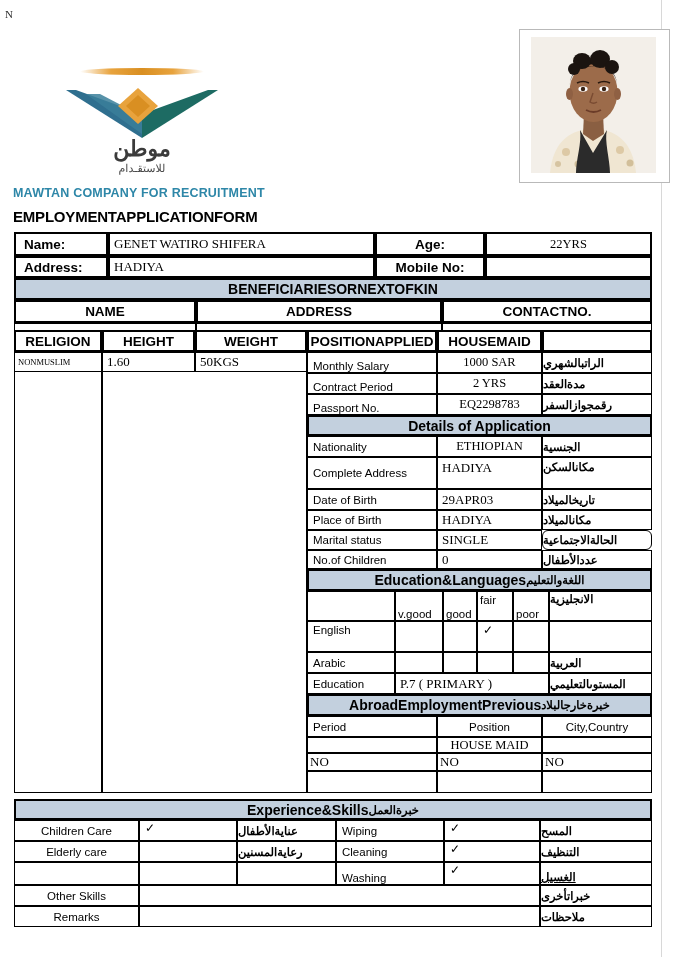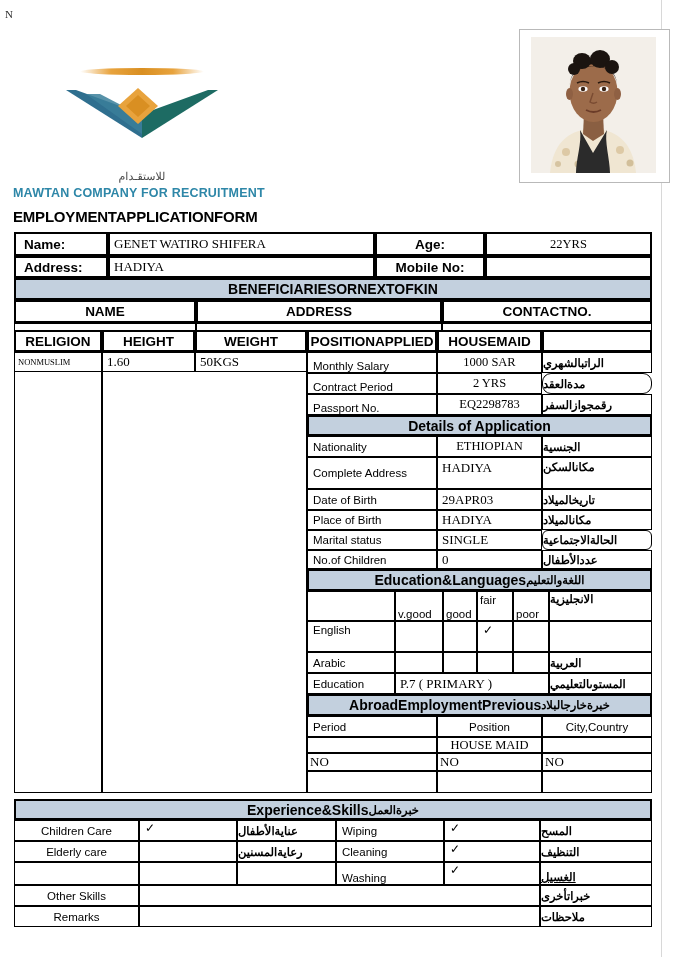--- a/index.html
+++ b/index.html
@@ -66,21 +66,21 @@
     width: 160px;
     text-align: center;
     font-size: 22px;
     font-weight: bold;
     color: #3b3b3b;
     letter-spacing: 2px;
     direction: rtl;
   }
   .logo-ar-sub {
     position: absolute;
-    left: 0; top: 112px;
+    left: 0; top: 104px;
     width: 160px;
     text-align: center;
     font-size: 11px;
     color: #4a4a4a;
     letter-spacing: 3px;
     direction: rtl;
   }
 
   
   .photo-id {
@@ -254,20 +254,21 @@
     <div class="logo-arc"></div>
     <svg class="logo-chevron" viewBox="0 0 152 52">
       <path d="M0 2 L76 50 L76 26 L10 2 Z" fill="#2f6f8f"></path>
       <path d="M152 2 L76 50 L76 26 L142 2 Z" fill="#1d6b63"></path>
       <path d="M20 6 L76 46 L76 28 L34 6 Z" fill="#3a7f9a" opacity="0.85"></path>
     </svg>
     <svg class="logo-diamond" viewBox="0 0 44 44">
       <polygon points="22,4 42,22 22,40 2,22" fill="#e8a33d"></polygon>
       <polygon points="22,11 34,22 22,33 10,22" fill="#d98f22"></polygon>
     </svg>
+    <div class="logo-ar-main">موطن</div>
     <div class="logo-ar-sub">للاستقـدام</div>
   </div>
 
   <div class="photo-id">
     <svg width="147" height="150" viewBox="0 0 147 150">
       <rect x="0" y="0" width="147" height="150" fill="#ffffff"></rect>
       <rect x="11" y="7" width="125" height="136" fill="#f3efe9"></rect>
 
       <path d="M30 143 C33 110 52 99 73 99 C94 99 113 110 116 143 Z" fill="#f0e6d2"></path>
       <circle cx="46" cy="122" r="4" fill="#d8c29a" opacity="0.8"></circle>
@@ -475,21 +476,21 @@
   <div class="cell" style="left:542px; top:352px; width:110px; height:21px;">
     <div class="ar">الراتبالشهري</div>
   </div>
 
   <div class="cell" style="left:307px; top:373px; width:130px; height:21px;">
     <div class="lbl-plain-b">Contract Period</div>
   </div>
   <div class="cell" style="left:437px; top:373px; width:105px; height:21px;">
     <div class="val-serif-c">2 YRS</div>
   </div>
-  <div class="cell" style="left:542px; top:373px; width:110px; height:21px;border-radius:9px;">
+  <div class="cell" style="left:542px; top:373px; width:110px; height:21px;">
     <div class="ar">مدةالعقد</div>
   </div>
 
   <div class="cell" style="left:307px; top:394px; width:130px; height:21px;">
     <div class="lbl-plain-b">Passport No.</div>
   </div>
   <div class="cell" style="left:437px; top:394px; width:105px; height:21px;">
     <div class="val-serif-c">EQ2298783</div>
   </div>
   <div class="cell" style="left:542px; top:394px; width:110px; height:21px;">

